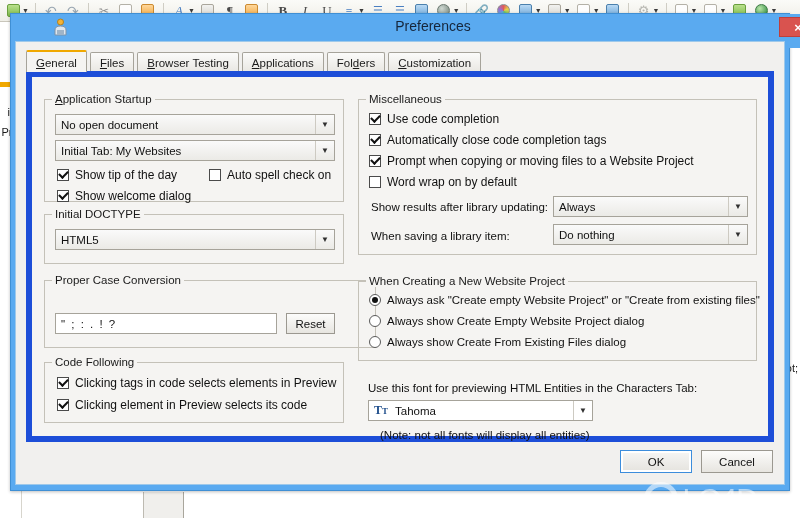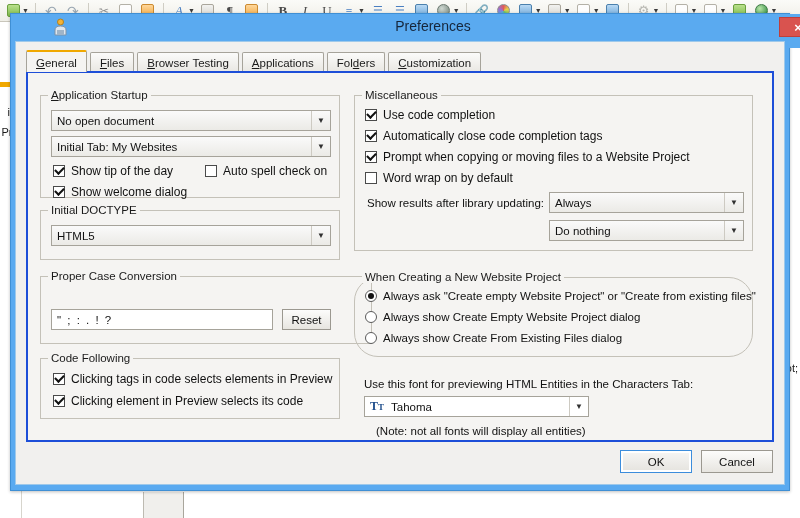--- a/index.html
+++ b/index.html
@@ -137,21 +137,21 @@
     border-top: 2px solid #f0a800;
     height: 22px;
     padding-top: 1px;
     position: relative; z-index: 3;
   }
   .tab u { text-decoration: underline; }
 
   .tabpage {
     position: absolute; left: 10px; top: 29px; right: 10px; bottom: 42px;
     background: #f5f4f2;
-    border: 2px solid #1d4ed8;
+    border: 6px solid #1d4ed8;
   }
 
   
   .group { position: absolute; border: 1px solid #c4c1b8; }
   .group > .legend {
     position: absolute; top: -7px; left: 7px;
     background: #f5f4f2; padding: 0 3px;
     font-size: 11.5px; color: #1a1a1a; white-space: nowrap;
   }
   .legend u { text-decoration: underline; }
@@ -523,27 +523,28 @@
             <span class="box"></span>
             <span class="lbl">Word wrap on by default</span>
           </div>
 
           <div class="stx" style="left:12px; top:101px;">Show results after library updating:</div>
           <div class="combo" style="left:194px; top:96px; width:195px;text-align:right;">
             <span>Always</span>
             <span class="arrow">▼</span>
           </div>
 
+          <div class="stx" style="left:12px; top:130px;">When saving a library item:</div>
           <div class="combo" style="left:194px; top:124px; width:195px;">
             <span>Do nothing</span>
             <span class="arrow">▼</span>
           </div>
         </div>
 
-        <div class="group" style="left:326px; top:204px; width:399px; height:80px;border-radius:24px;">
+        <div class="group" style="left:326px; top:204px; width:399px; height:80px;">
           <div class="legend">When Creating a New Website Project</div>
 
           <div class="rad on" style="left:10px; top:12px;">
             <span class="dot"></span>
             <span class="lbl">Always ask "Create empty Website Project" or "Create from existing files"</span>
           </div>
           <div class="rad" style="left:10px; top:33px;">
             <span class="dot"></span>
             <span class="lbl">Always show Create Empty Website Project dialog</span>
           </div>
@@ -566,14 +567,18 @@
       <div class="footer-btn primary" style="right:92px; bottom:11px;">
         <span>OK</span>
       </div>
       <div class="footer-btn" style="right:11px; bottom:11px;">
         <span>Cancel</span>
       </div>
 
     </div>
   </div>
 
+  <div class="watermark">
+    <div class="wm-ring"></div>
+    <div class="wm-text"><span>LO4D</span><span class="dot">.com</span></div>
+  </div>
 
 </div>
 
 </body></html>

